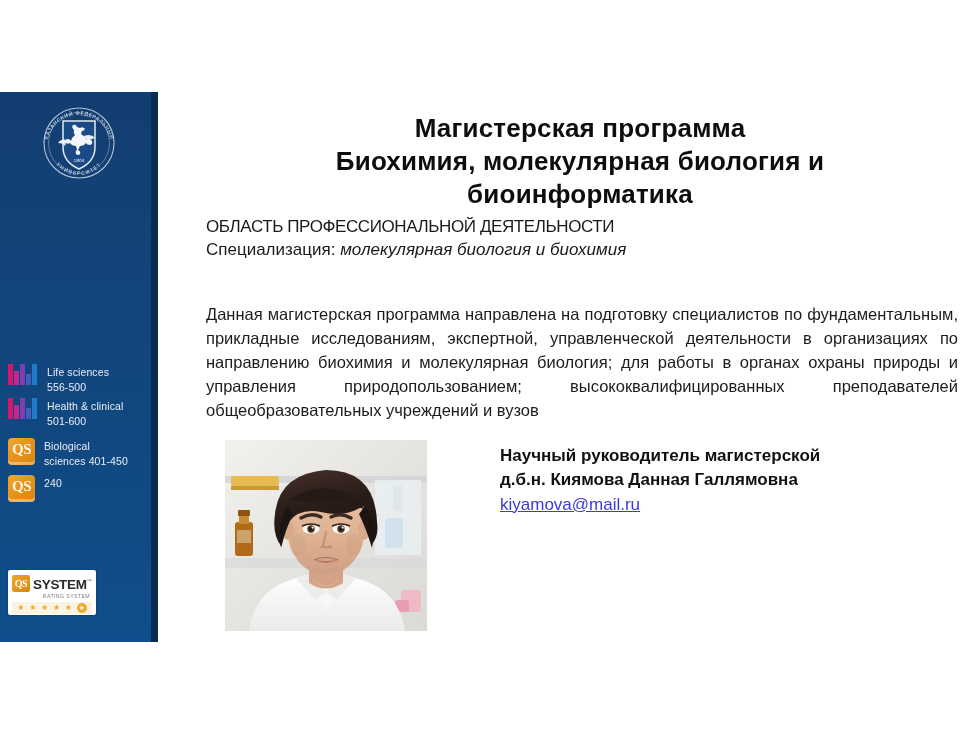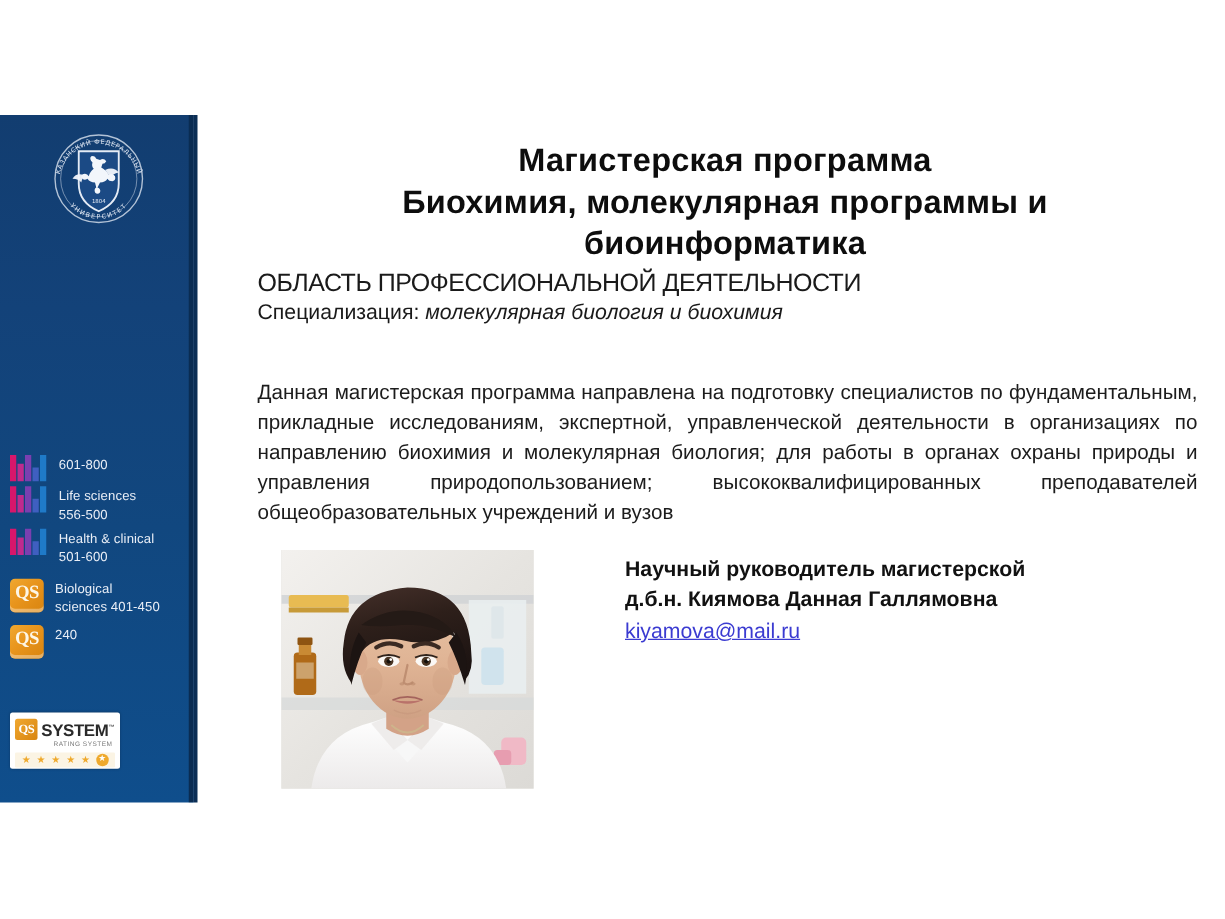--- a/index.html
+++ b/index.html
@@ -218,21 +218,21 @@
     text-align: center;
   }
 
   .subhead {
     position: absolute;
     left: 6px;
     top: 216px;
     width: 760px;
   }
   .subhead-1 {
-    font-size: 20px;
+    font-size: 17px;
     color: #1a1a1a;
     line-height: 22px;
     letter-spacing: -0.4px;
   }
   .subhead-2 {
     font-size: 17px;
     color: #1a1a1a;
     line-height: 23px;
   }
   .subhead-2 i {
@@ -315,32 +315,20 @@
           <path d="M 38,30 q -3,-3 -1,-5 q 3,-1 4,2 l 3,1 q 3,-2 5,1 q -1,2 -3,2 l -1,3 q 4,2 6,6 q 3,-2 5,1 q 1,3 -2,4 q -3,0 -4,-2 q -2,3 -6,3 l -2,4 q 3,1 2,4 q -2,2 -4,0 q -1,-3 1,-4 l -1,-4 q -4,0 -6,-3 q -3,2 -5,-1 q 0,-3 3,-3 q 2,0 3,2 q 1,-4 4,-6 q -2,-2 -1,-5 z"></path>
           <path d="M 48,36 q 7,-3 11,2 q -5,1 -7,4 q -2,-4 -4,-6 z" opacity="0.95"></path>
           <path d="M 31,40 q -6,-2 -9,3 q 5,0 7,3 q 1,-4 2,-6 z" opacity="0.95"></path>
         </g>
         <text x="43" y="62" font-family="DejaVu Sans, sans-serif" font-size="4.3" fill="#e8eef7" text-anchor="middle">1804</text>
       </svg>
     </div>
 
     <div class="rank-list">
 
-      <div class="rank-row">
-        <div class="rank-badge">
-          <span class="the-mark">
-            <span style="left:0;width:5px;height:21px;background:#d7166b;"></span>
-            <span style="left:6px;width:5px;height:14px;background:#c02a8e;"></span>
-            <span style="left:12px;width:5px;height:21px;background:#7a3fb0;"></span>
-            <span style="left:18px;width:5px;height:11px;background:#3f5fc0;"></span>
-            <span style="left:24px;width:5px;height:21px;background:#1f7ac8;"></span>
-          </span>
-        </div>
-        <div class="rank-text">601-800</div>
-      </div>
 
       <div class="rank-row">
         <div class="rank-badge">
           <span class="the-mark">
             <span style="left:0;width:5px;height:21px;background:#d7166b;"></span>
             <span style="left:6px;width:5px;height:14px;background:#c02a8e;"></span>
             <span style="left:12px;width:5px;height:21px;background:#7a3fb0;"></span>
             <span style="left:18px;width:5px;height:11px;background:#3f5fc0;"></span>
             <span style="left:24px;width:5px;height:21px;background:#1f7ac8;"></span>
           </span>
@@ -399,21 +387,21 @@
         <span class="qs-star">★</span>
         <span class="qs-star last">★</span>
       </div>
     </div>
   </aside>
 
   <section id="main">
 
     <div class="title-block">
       <div class="title-line">Магистерская  программа</div>
-      <div class="title-line">Биохимия, молекулярная  программы  и</div>
+      <div class="title-line">Биохимия, молекулярная  биология  и</div>
       <div class="title-line">биоинформатика</div>
     </div>
 
     <div class="subhead">
       <div class="subhead-1">ОБЛАСТЬ ПРОФЕССИОНАЛЬНОЙ ДЕЯТЕЛЬНОСТИ</div>
       <div class="subhead-2"><span>Специализация: </span><i>молекулярная биология и биохимия</i></div>
     </div>
 
     <p class="body-par">Данная магистерская программа направлена на подготовку специалистов по фундаментальным, прикладные исследованиям,  экспертной, управленческой деятельности в  организациях по направлению биохимия и  молекулярная биология; для работы в органах охраны природы  и управления природопользованием;  высококвалифицированных  преподавателей общеобразовательных учреждений и вузов</p>
 

